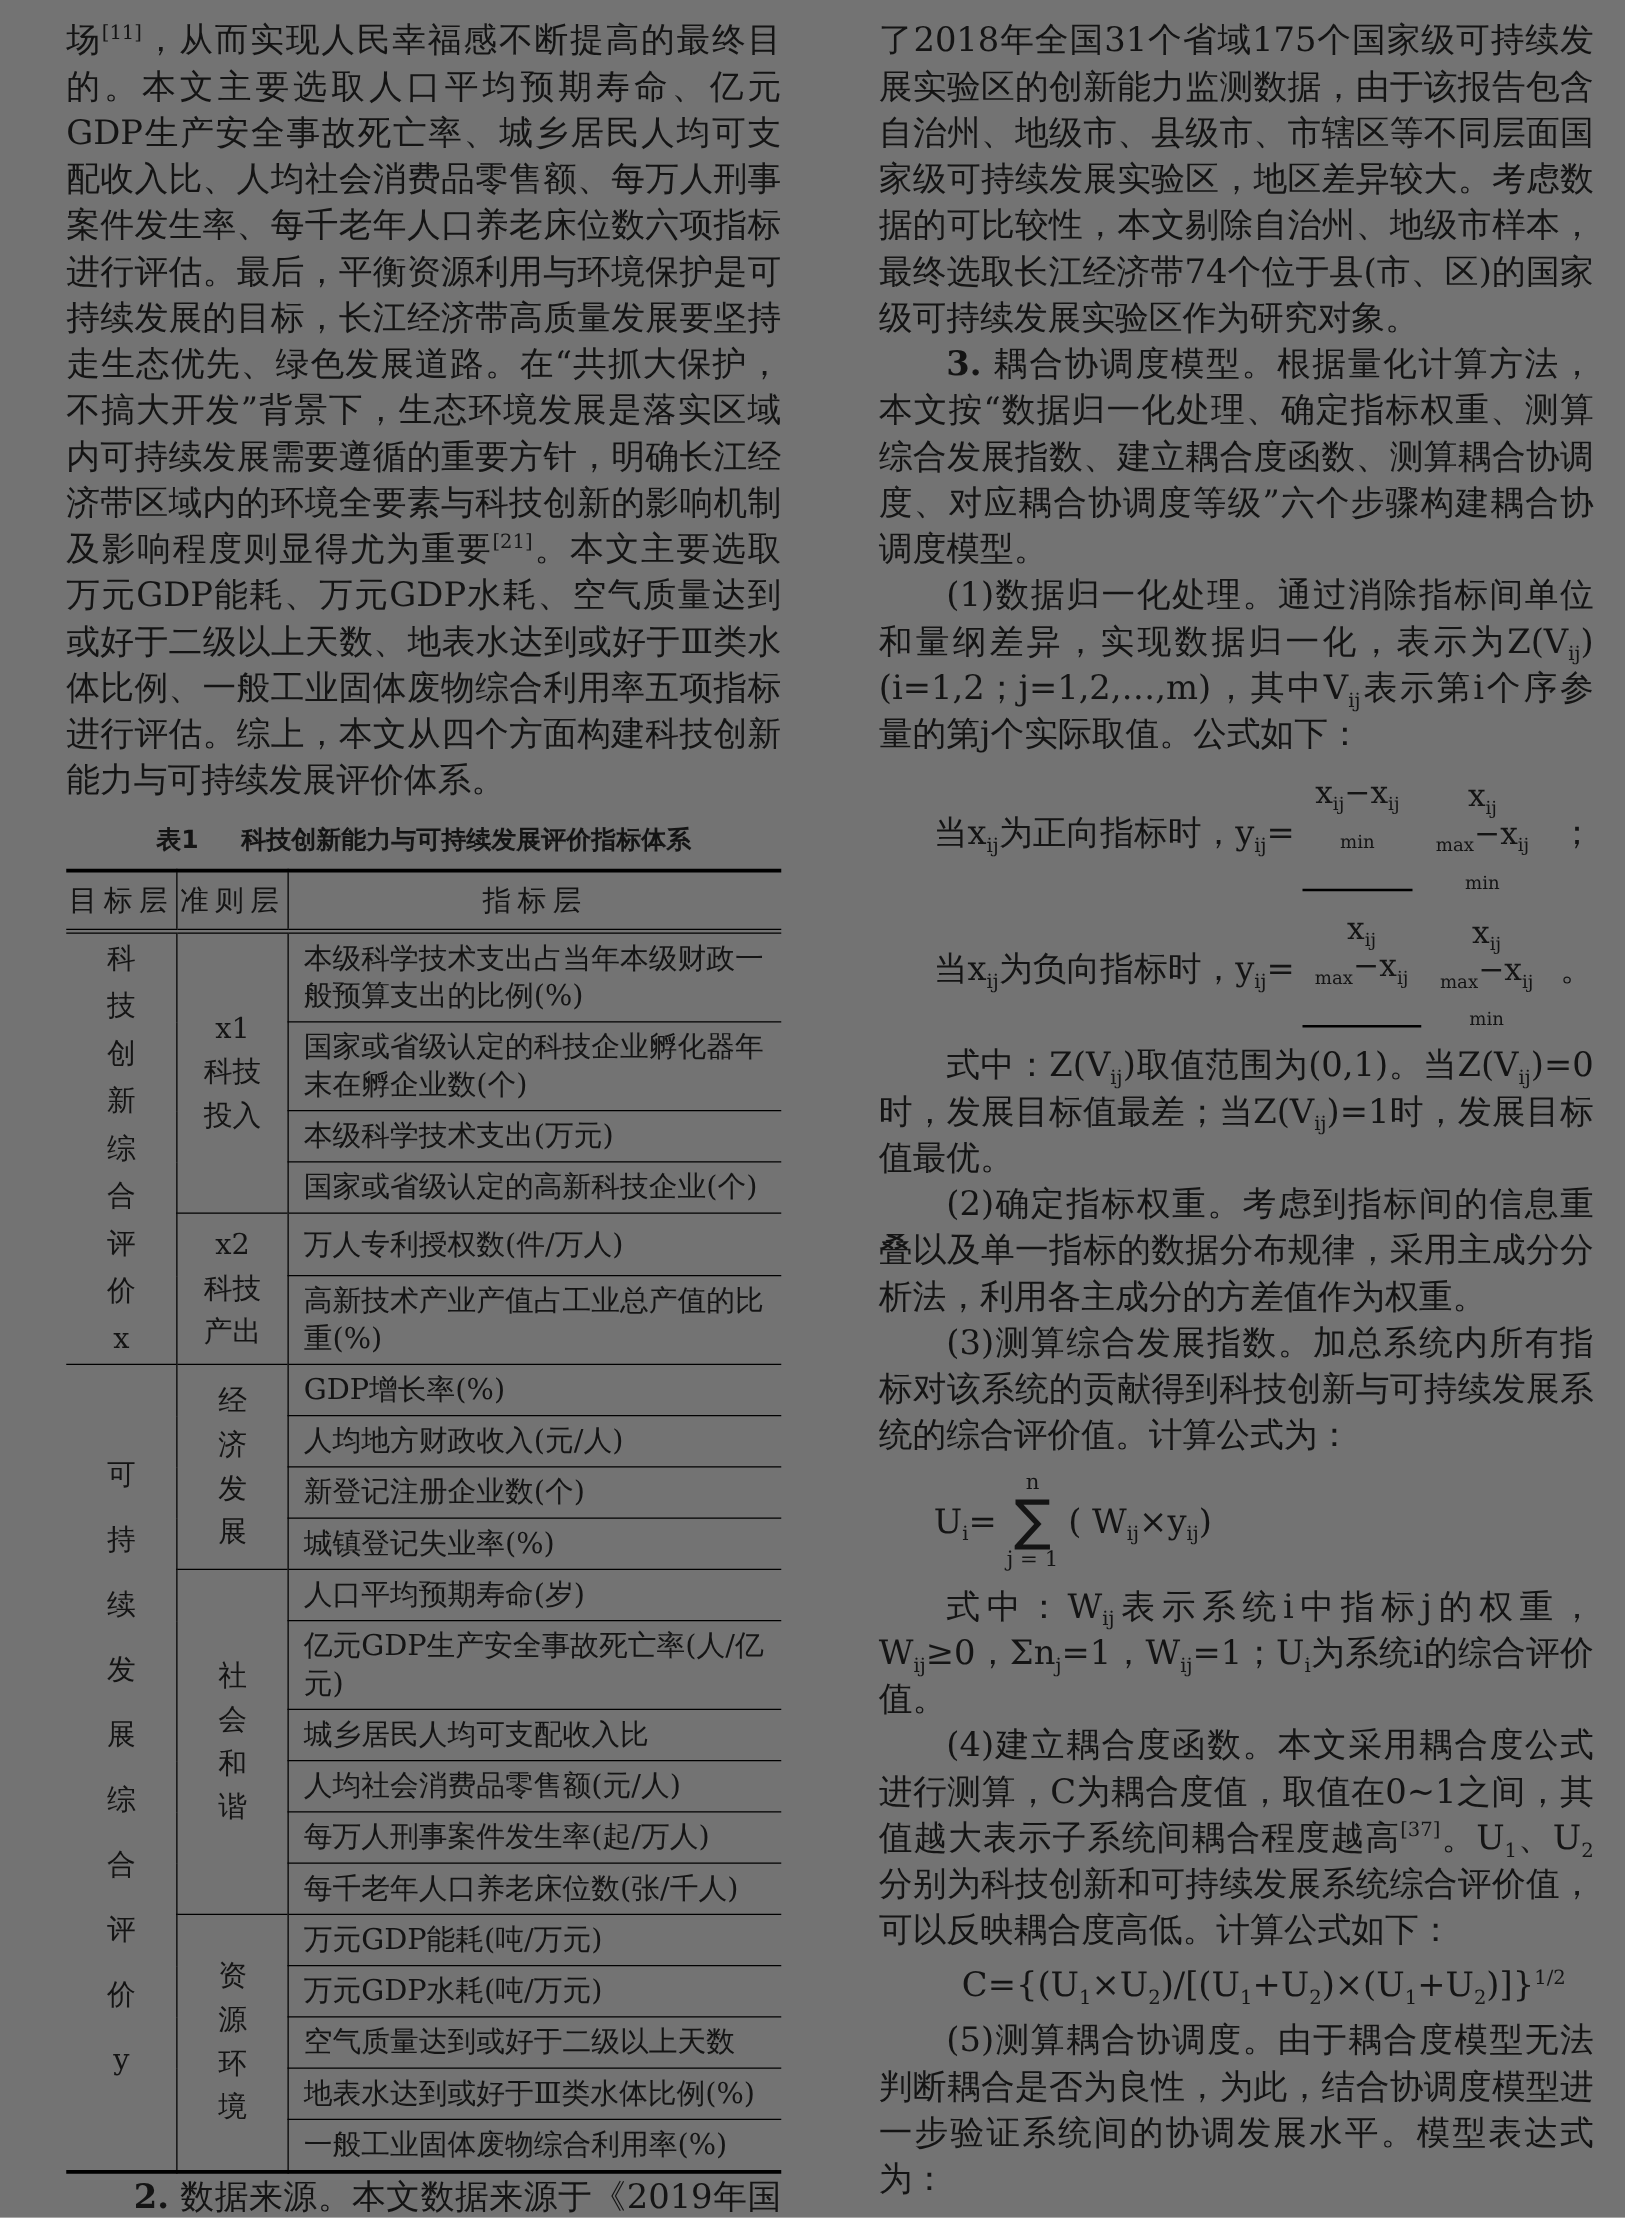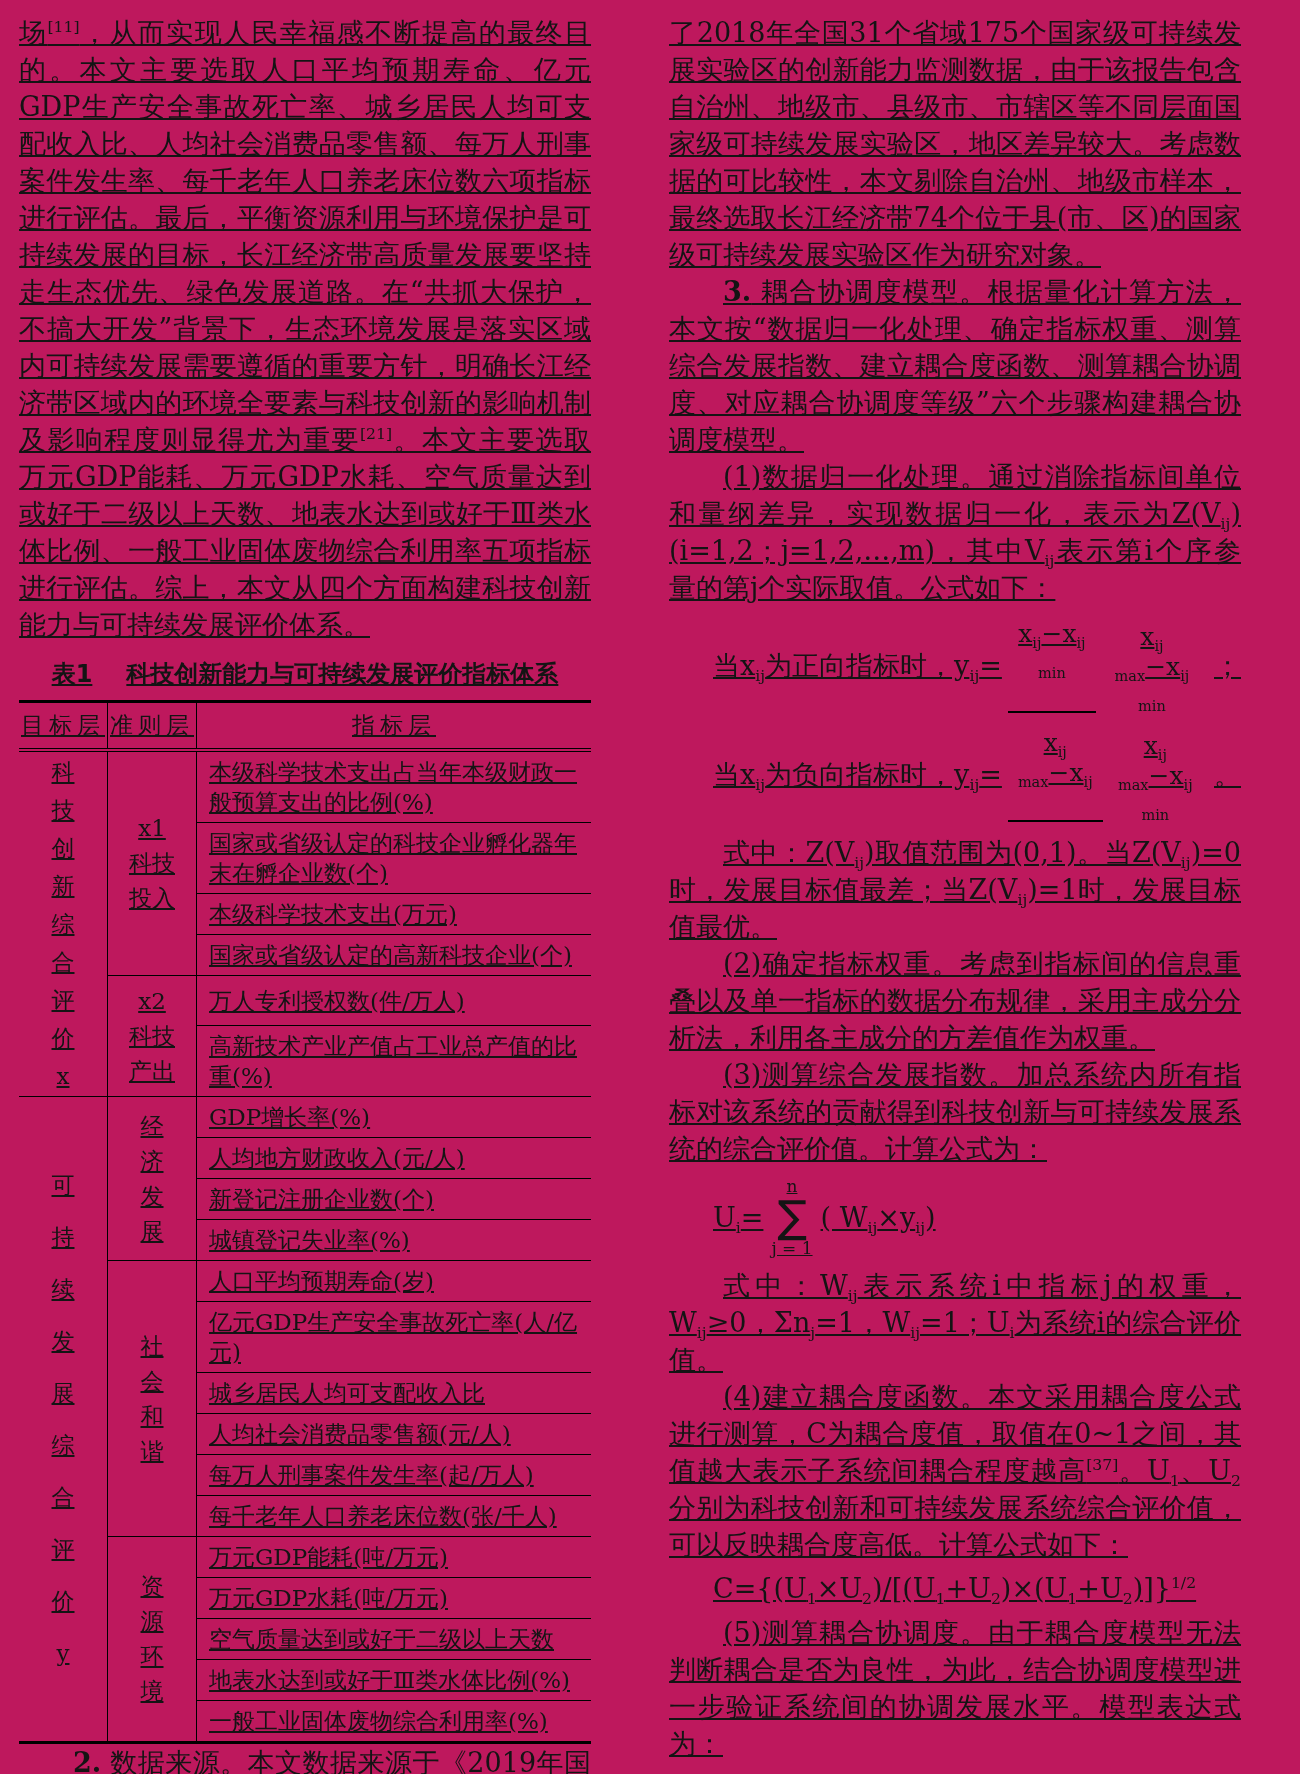--- a/index.html
+++ b/index.html
@@ -1,30 +1,30 @@
 <!DOCTYPE html>
 <html><head>
 <meta charset="utf-8">
 <style>
   html,body{margin:0;padding:0;}
   body{width:1300px;height:1774px;background:#ffffff;color:#141414;
        font-family:"DejaVu Serif","Liberation Serif",serif;}
-  .page{box-sizing:border-box;width:1300px;height:1774px;padding:14px 40px 0 19px;
-        overflow:hidden;background:#be185d;text-decoration:underline;}
+  .page{box-sizing:border-box;width:1300px;height:1774px;padding:14px 40px 0 53px;
+        overflow:hidden;background:#737373;}
   .columns{display:flex;gap:78px;}
   .col{width:572px;flex:0 0 572px;}
 
   .para{font-size:27px;line-height:37px;text-align:justify;}
   .para.indent{text-indent:54px;}
   .b{font-weight:bold;}
   .sup{font-size:0.58em;vertical-align:super;line-height:0;}
   .sub{font-size:0.58em;vertical-align:sub;line-height:0;}
 
   .tcaption{margin:15px 0 10px;display:flex;justify-content:center;gap:34px;
-            font-weight:bold;font-size:24px;
+            font-weight:bold;font-size:20px;
             font-family:"DejaVu Sans","Liberation Sans",sans-serif;}
 
   table.tbl{width:100%;border-collapse:collapse;border-top:3px solid #000;
             border-bottom:3px solid #000;font-size:23px;}
   .tbl th{font-weight:normal;padding:7px 0;border-bottom:4px double #000;
           text-align:center;letter-spacing:5px;font-size:23px;}
   .th1,.th2{border-right:1.5px solid #000;}
   .tbl td{border-top:1px solid #000;}
   .tcol1{width:86px;border-right:1.5px solid #000;text-align:center;vertical-align:middle;}
   .tcol2{width:86px;border-right:1.5px solid #000;text-align:center;vertical-align:middle;}
@@ -35,21 +35,21 @@
   .vline{display:block;line-height:35px;}
 
   .formula{display:flex;align-items:center;font-size:27px;margin:10px 0 10px 44px;}
   .f-lead,.f-tail{white-space:nowrap;}
   .frac{display:inline-flex;flex-direction:row;text-align:center;margin:2px 6px;font-size:25px;}
   .fnum{padding:1px 10px 4px;border-bottom:2px solid #000;line-height:30px;}
   .fden{padding:4px 10px 1px;line-height:30px;}
   .sumblk{display:inline-flex;flex-direction:column;align-items:center;margin:0 8px;}
   .sum-top,.sum-bot{font-size:17px;line-height:18px;}
   .sum-sigma{font-size:44px;line-height:44px;font-family:"DejaVu Sans","Liberation Sans",sans-serif;}
-  .plainf{display:block;margin:10px 0 10px 44px;align-items:baseline;}
+  .plainf{display:block;margin:10px 0 10px 44px;align-items:baseline;text-align:center;}
 </style>
 </head>
 <body>
 
 <div class="page">
   <div class="columns">
     <div class="col" id="col-left">
         <div class="para"><span>场</span><span class="sup">[11]</span><span>，从而实现人民幸福感不断提高的最终目的。本文主要选取人口平均预期寿命、亿元GDP生产安全事故死亡率、城乡居民人均可支配收入比、人均社会消费品零售额、每万人刑事案件发生率、每千老年人口养老床位数六项指标进行评估。最后，平衡资源利用与环境保护是可持续发展的目标，长江经济带高质量发展要坚持走生态优先、绿色发展道路。在“共抓大保护，不搞大开发”背景下，生态环境发展是落实区域内可持续发展需要遵循的重要方针，明确长江经济带区域内的环境全要素与科技创新的影响机制及影响程度则显得尤为重要</span><span class="sup">[21]</span><span>。本文主要选取万元GDP能耗、万元GDP水耗、空气质量达到或好于二级以上天数、地表水达到或好于Ⅲ类水体比例、一般工业固体废物综合利用率五项指标进行评估。综上，本文从四个方面构建科技创新能力与可持续发展评价体系。</span></div>
         <div class="tcaption">
           <span class="tcap-label">表1</span>

